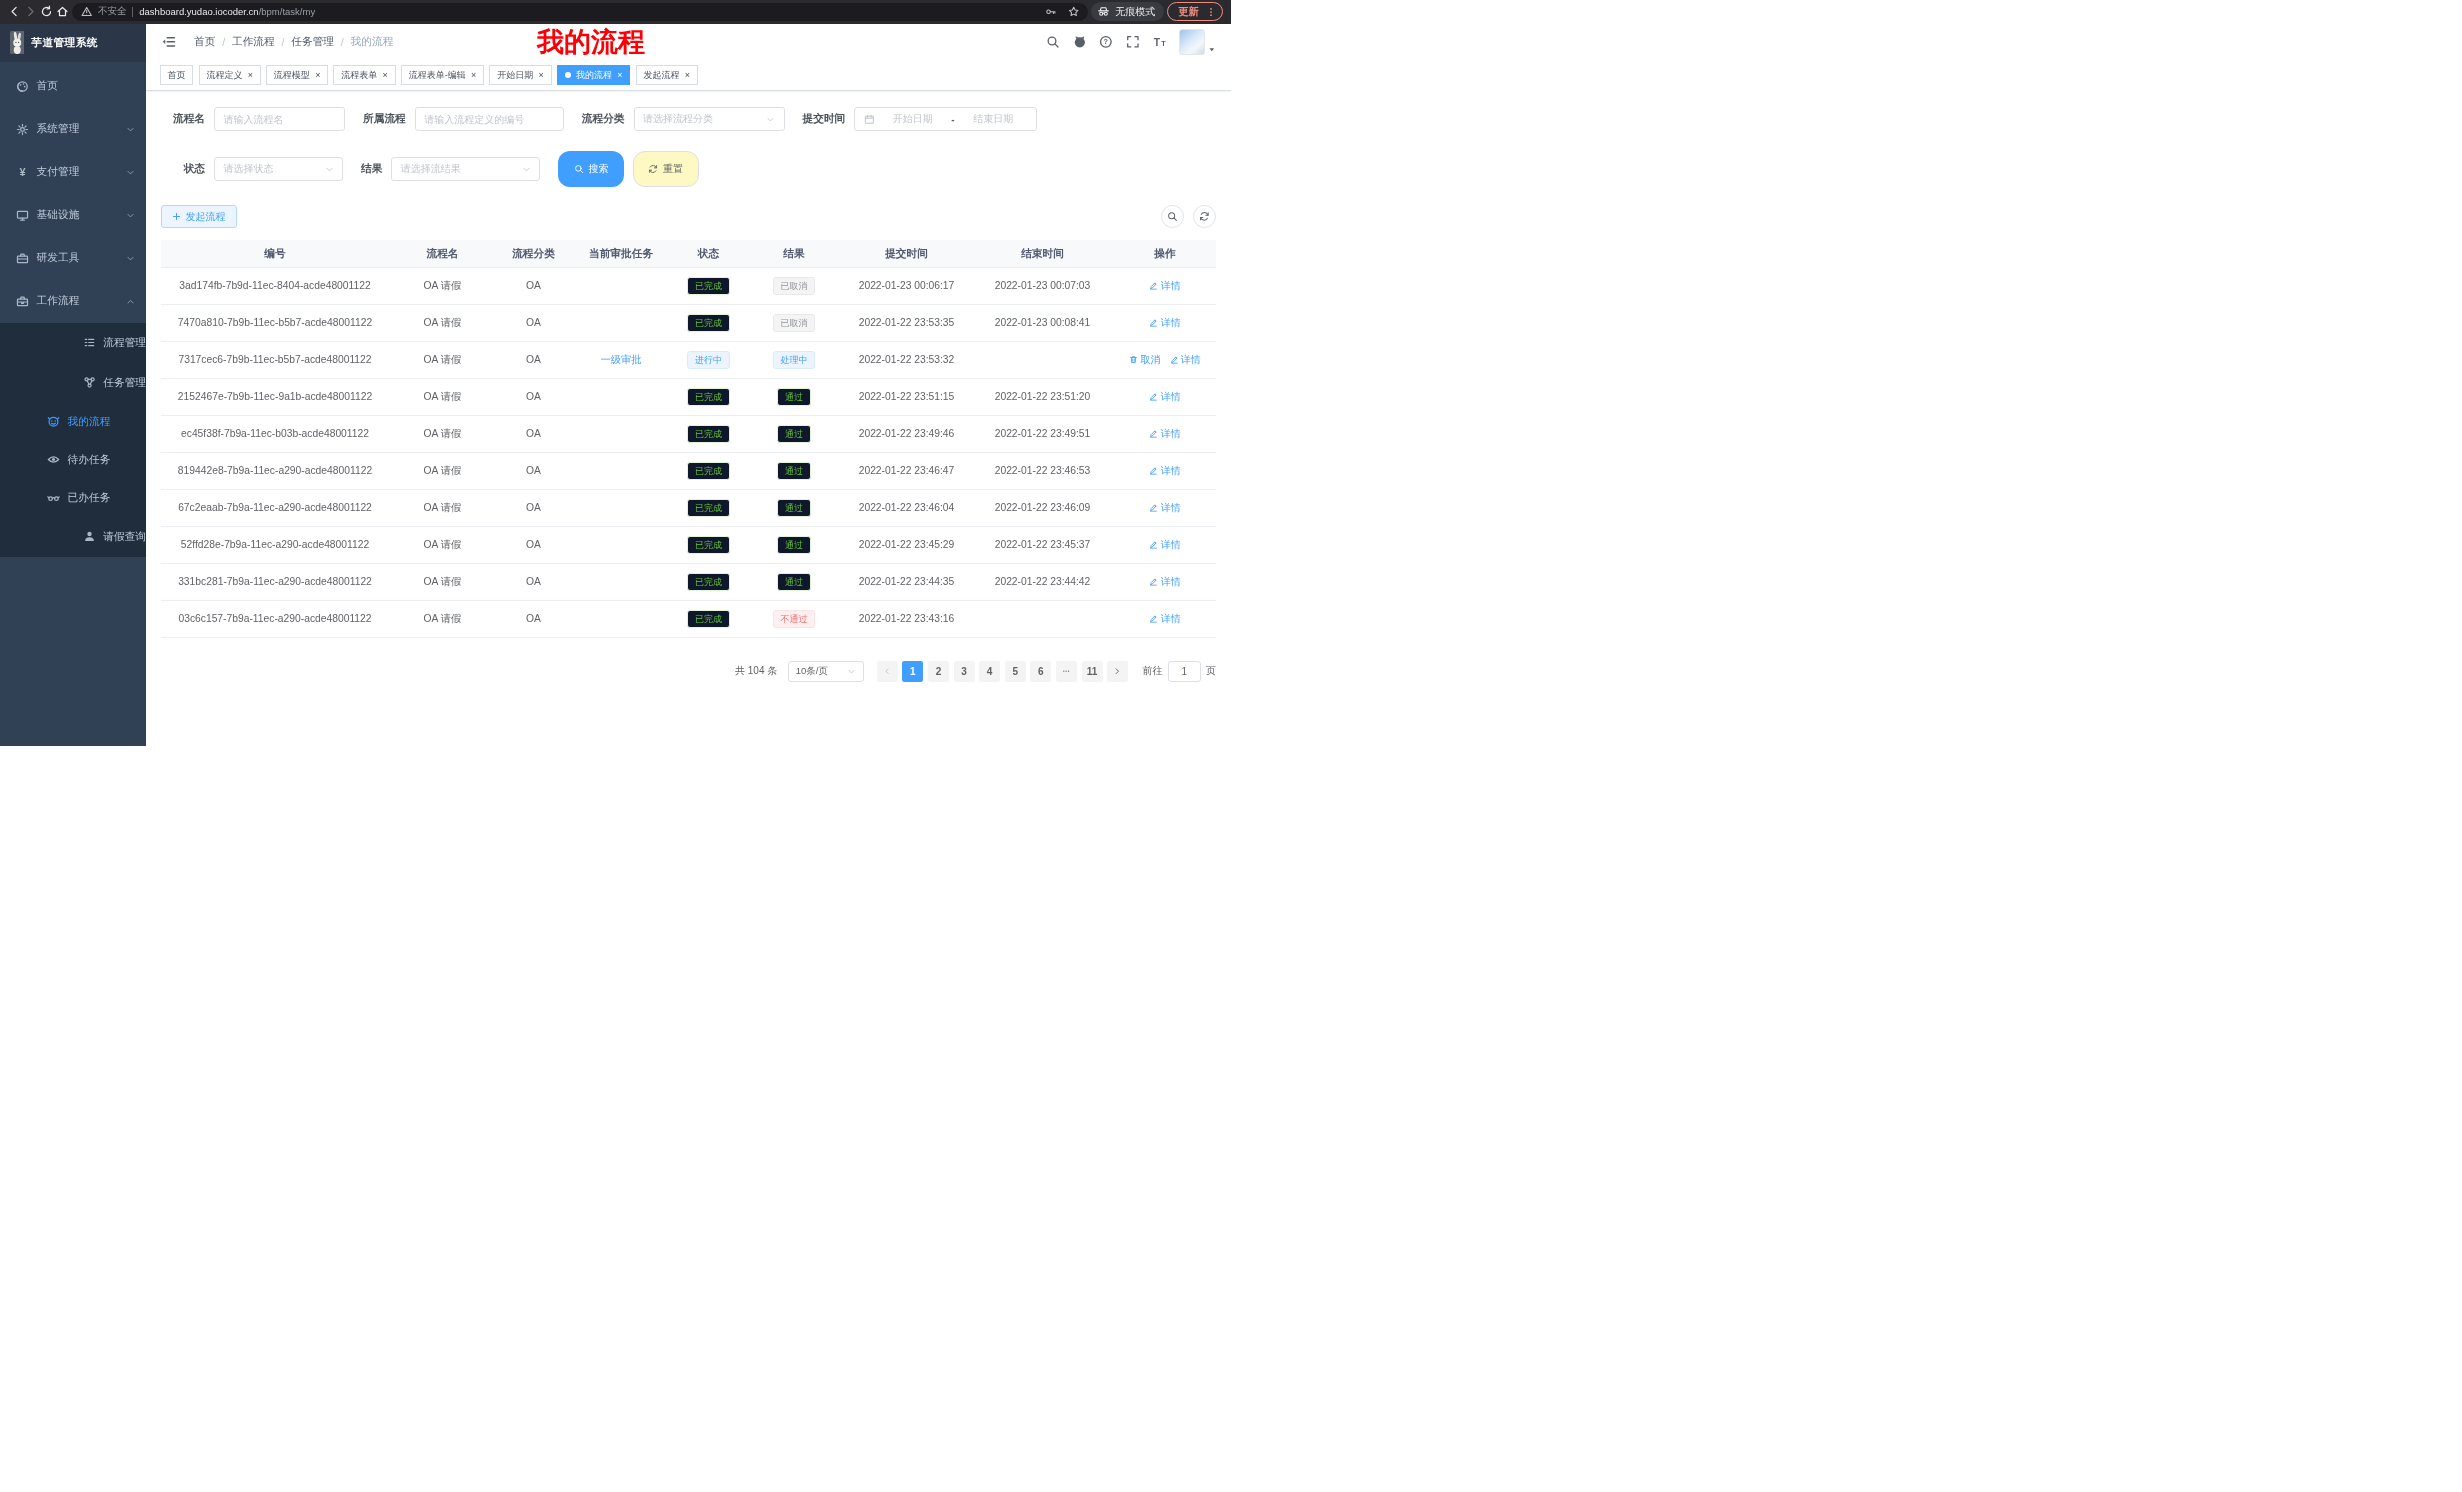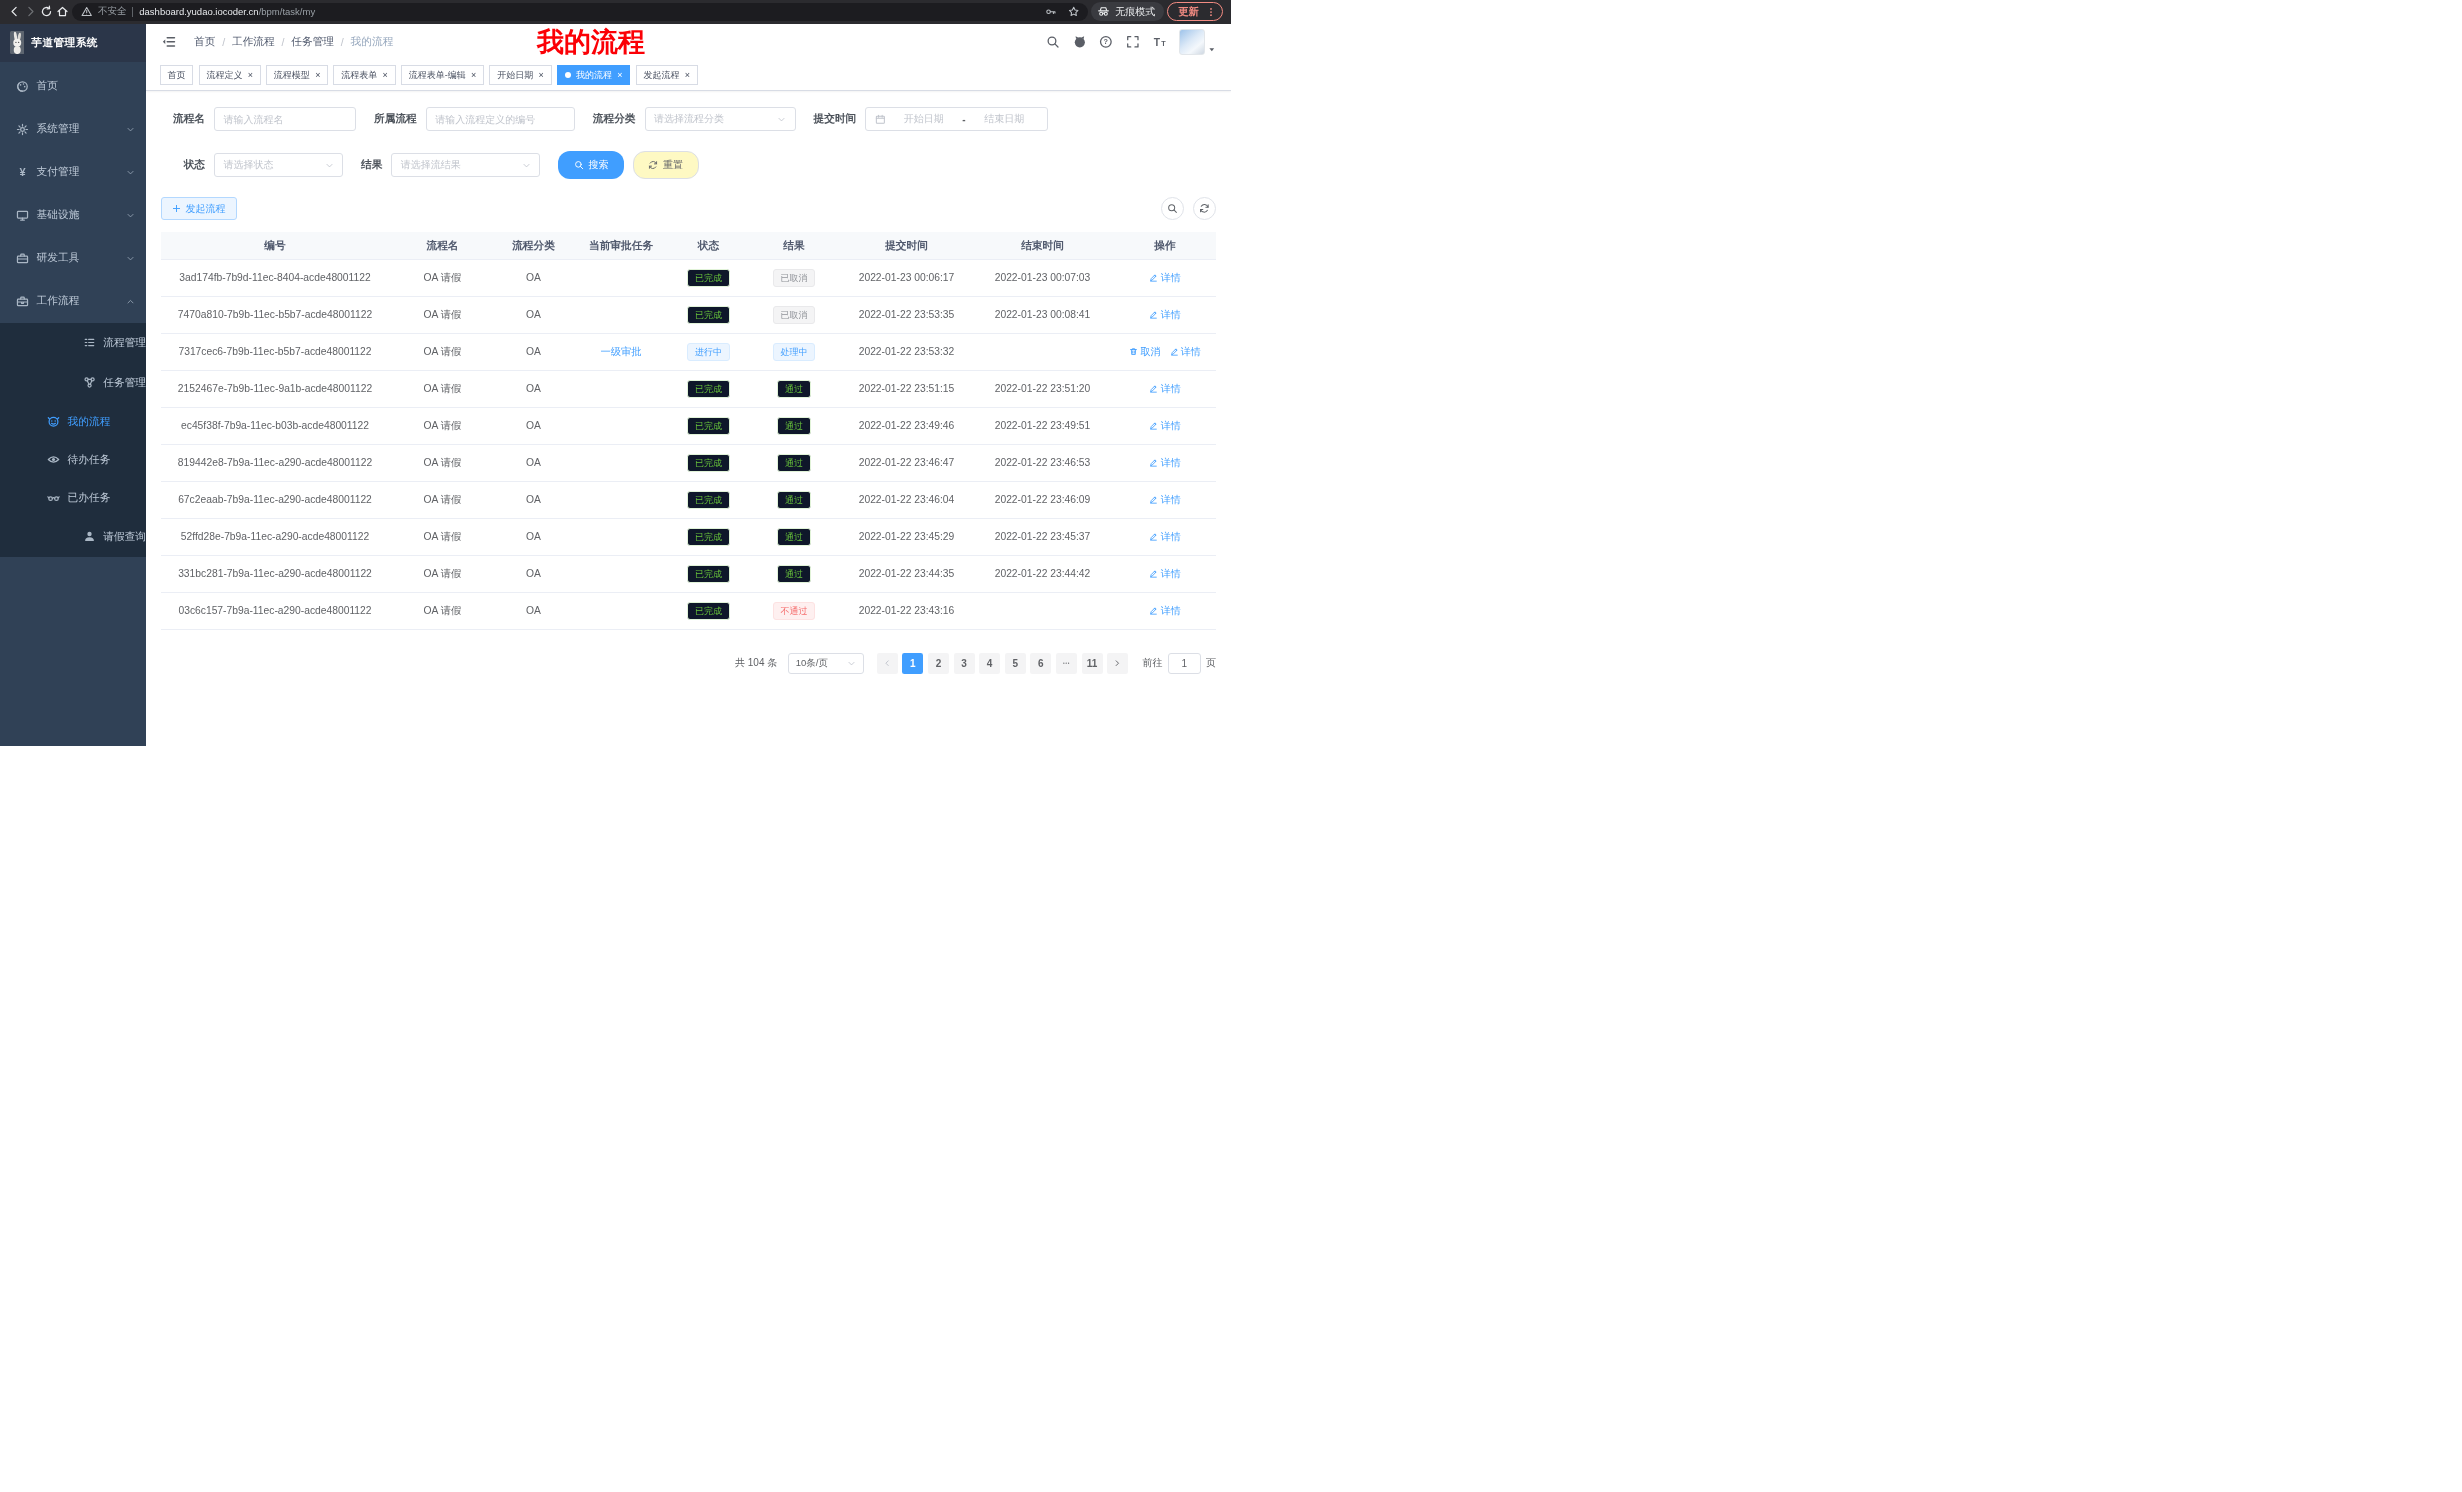--- a/index.html
+++ b/index.html
@@ -70,21 +70,21 @@
   .flabel.w1 { width:44px; }
   .ibox { height:24px; border:0.8px solid #dcdfe6; border-radius:3px; background:#fff; display:flex; align-items:center; padding:0 8.4px; gap:6px; color:#c0c4cc; font-size:10px; }
   .ibox input { border:none; outline:none; width:100%; font-size:10px; color:#606266; background:transparent; }
   .ibox input::placeholder { color:#c0c4cc; }
   .chev { width:9px; height:9px; color:#c0c4cc; margin-left:auto; flex:0 0 auto; }
   .cal { width:10.7px; height:10.7px; color:#c0c4cc; flex:0 0 auto; }
   .ml24 { margin-left:18px; }
   .daterange { justify-content:flex-start; }
   .daterange .ph { width:65px; text-align:center; }
   .daterange .dsep { color:#606266; font-weight:700; }
-  .btn { height:28px; border-radius:12px; font-size:10px; display:flex; align-items:center; gap:4.6px; padding:0 14.5px; cursor:pointer; border:0.8px solid transparent; }
+  .btn { height:36px; border-radius:12px; font-size:10px; display:flex; align-items:center; gap:4.6px; padding:0 14.5px; cursor:pointer; border:0.8px solid transparent; }
   .btn .bic { width:10px; height:10px; }
   .btn-primary { background:#409eff; color:#fff; }
   .btn-default { background:#fef9c3; border-color:#dcdfe6; color:#606266; }
   .toolbar { margin-top:18px; display:flex; align-items:center; }
   .btn-start { height:23px; border-radius:3px; background:#ecf5ff; border:0.8px solid #b3d8ff; color:#409eff; font-size:10px; display:flex; align-items:center; gap:4.6px; padding:0 10px; cursor:pointer; }
   .btn-start .bic { width:9px; height:9px; }
   .tool-right { margin-left:auto; display:flex; gap:9px; }
   .circle-btn { width:23px; height:23px; border-radius:50%; border:0.8px solid #e0e3e9; background:#fff; display:flex; align-items:center; justify-content:center; color:#5f6368; cursor:pointer; }
   .circle-btn .ic { width:10.7px; height:10.7px; }
 
@@ -463,21 +463,21 @@
       <div class="tag-tab">
         <span>发起流程</span>
         <span class="close">×</span>
       </div>
     </div>
 
   <div class="content">
 
     <div class="frow">
       <span class="flabel w1">流程名</span>
-      <div class="ibox" style="width:142px">
+      <div class="ibox" style="width:131px">
         <input placeholder="请输入流程名" style="">
       </div>
       <span class="flabel ml24">所属流程</span>
       <div class="ibox" style="width:149px">
         <input placeholder="请输入流程定义的编号" style="">
       </div>
       <span class="flabel ml24">流程分类</span>
       <div class="ibox" style="width:151px">
         <span>请选择流程分类</span>
         <span class="ic chev">

